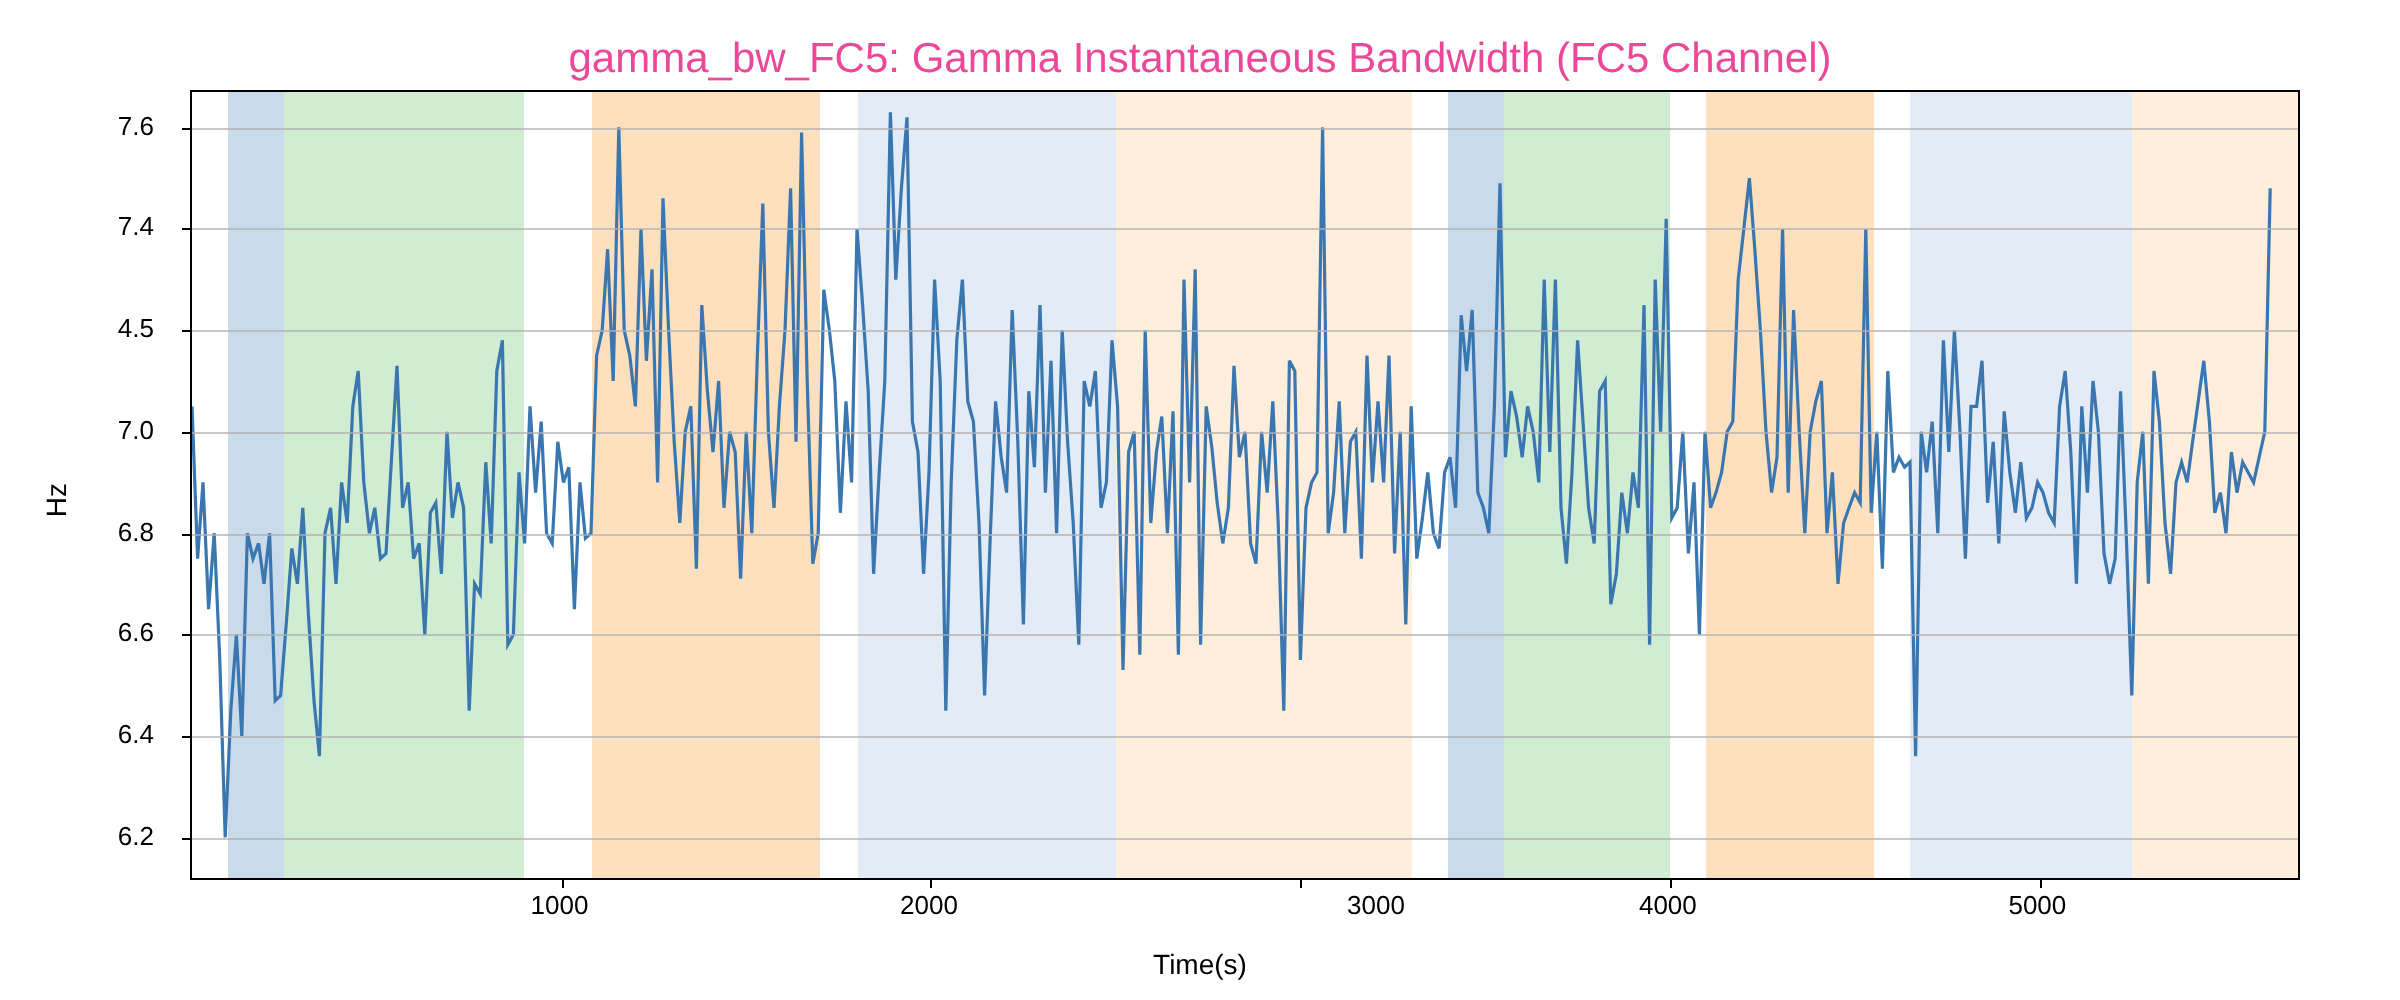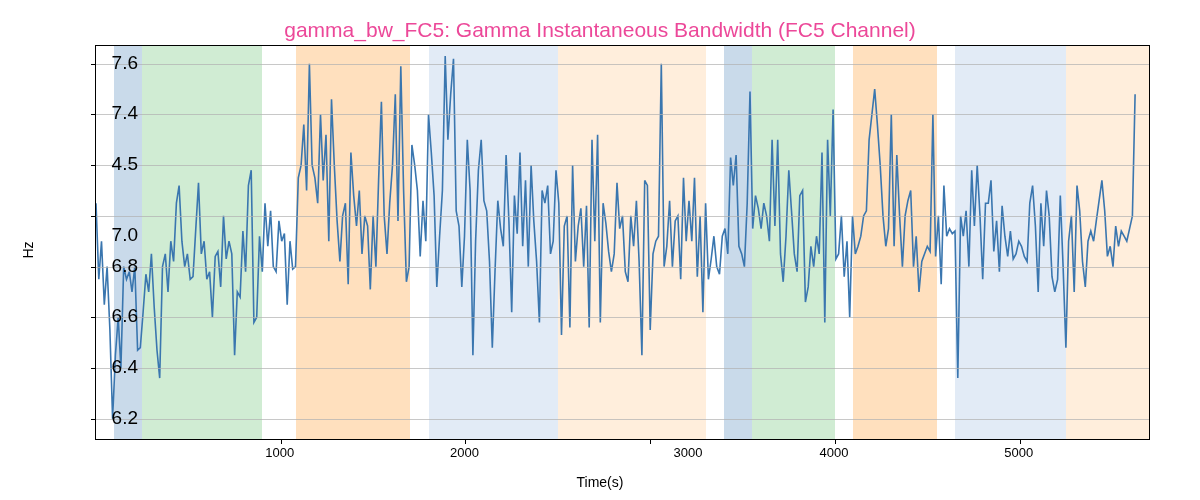--- a/index.html
+++ b/index.html
@@ -64,23 +64,23 @@
     top: 0;
     height: 100%;
   }
   .band-blue { background: rgba(100, 150, 195, 0.35); }
   .band-green { background: rgba(120, 200, 130, 0.35); }
   .band-orange { background: rgba(255, 165, 70, 0.35); }
   .band-lblue { background: rgba(160, 190, 225, 0.3); }
   .band-lorange { background: rgba(255, 200, 140, 0.3); }
   .ytick {
     position: absolute;
-    right: 1062px;
+    right: 1123px;
     transform: translateY(-50%);
-    font-size: 19px;
+    font-size: 13px;
     color: #000;
     text-align: right;
     width: 40px;
   }
   .xtick {
     position: absolute;
     top: 445px;
     transform: translateX(-50%);
     font-size: 13px;
     color: #000;
@@ -149,21 +149,21 @@
       <div class="tick-mark-x" style="left: 184.737px;"></div>
       <div class="tick-mark-x" style="left: 369.474px;"></div>
       <div class="tick-mark-x" style="left: 554.211px;"></div>
       <div class="tick-mark-x" style="left: 738.947px;"></div>
       <div class="tick-mark-x" style="left: 923.684px;"></div>
     </div>
 <div class="ytick" style="top: 417.716px;">6.2</div>
     <div class="ytick" style="top: 367.006px;">6.4</div>
     <div class="ytick" style="top: 316.297px;">6.6</div>
     <div class="ytick" style="top: 265.587px;">6.8</div>
-    <div class="ytick" style="top: 214.877px; margin-top: 20px;">7.0</div>
+    <div class="ytick" style="top: 214.877px;">7.0</div>
     <div class="ytick" style="top: 164.168px;">4.5</div>
     <div class="ytick" style="top: 113.458px;">7.4</div>
     <div class="ytick" style="top: 62.7484px;">7.6</div>
     <div class="xtick" style="left: 279.737px;">1000</div>
     <div class="xtick" style="left: 464.474px;">2000</div>
     <div class="xtick" style="left: 688px;">3000</div>
     <div class="xtick" style="left: 833.947px;">4000</div>
     <div class="xtick" style="left: 1018.68px;">5000</div>
   </div>
 

